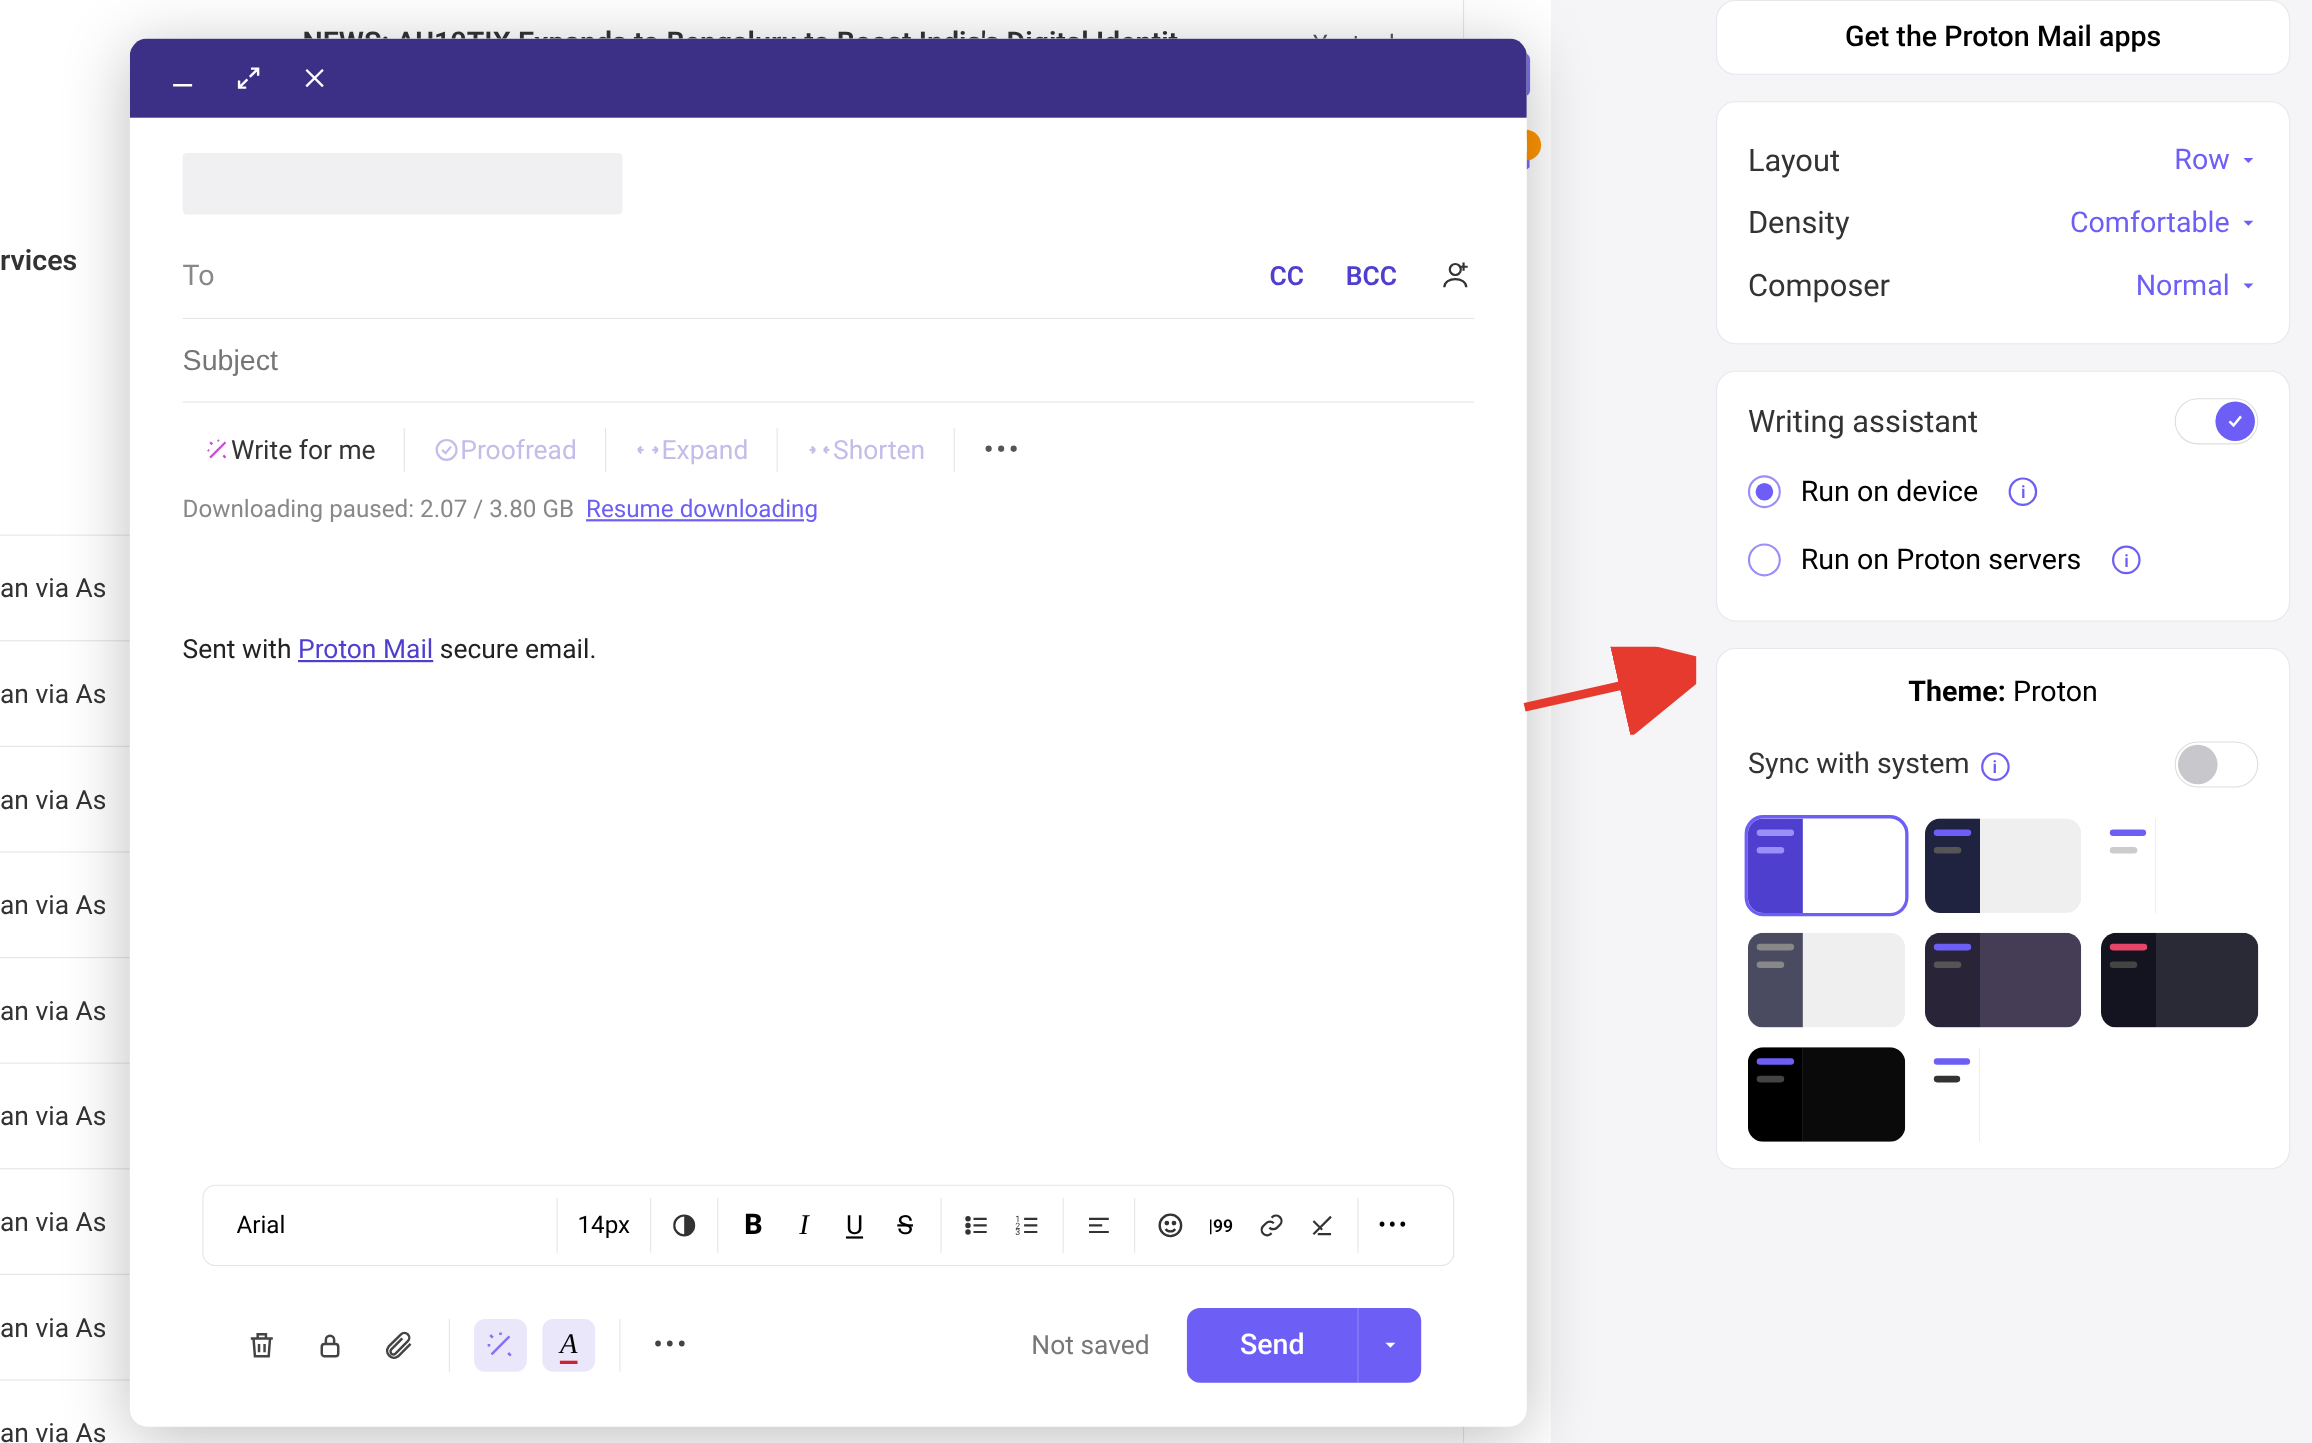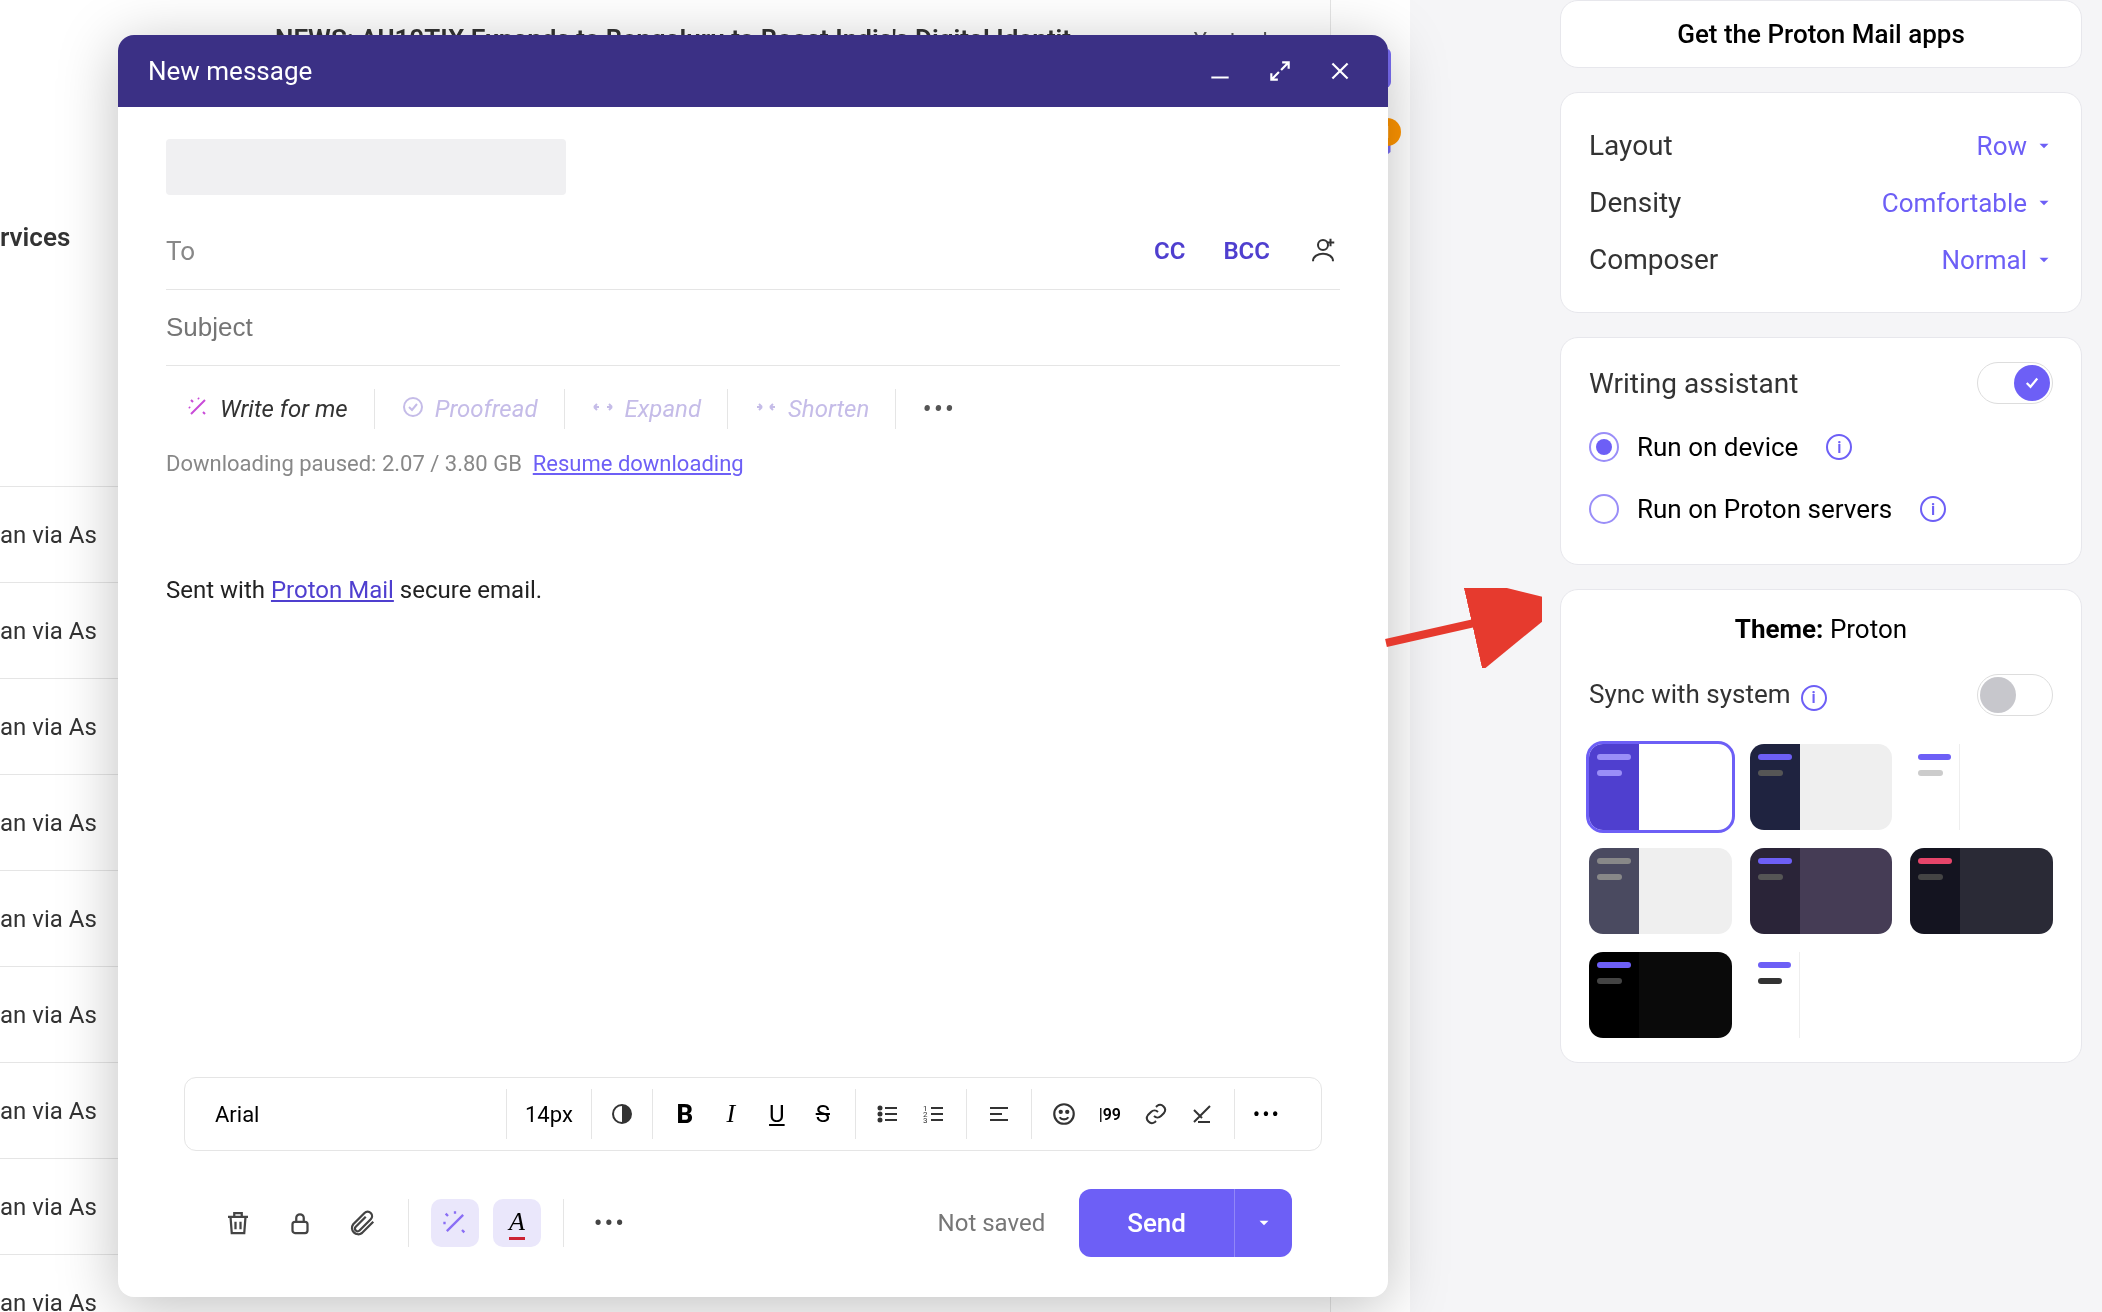--- a/index.html
+++ b/index.html
@@ -125,21 +125,21 @@
     display:flex;align-items:center;border-bottom:1px solid #e5e5e5;padding:22px 0;gap:20px;
   }
   .field-label{font-size:26px;color:#888;flex:0 0 auto;}
   .field-input{flex:1;border:none;font-size:26px;outline:none;}
   .cc-bcc{font-size:24px;font-weight:600;color:#4f3fcf;margin-left:18px;cursor:pointer;}
   .add-contact{width:32px;height:32px;margin-left:18px;}
 
   .ai-toolbar{
     display:flex;align-items:center;gap:0;padding:16px 0;
   }
-  .ai-btn{display:flex;gap:10px;padding:10px 20px;font-size:24px;color:#333;cursor:pointer;font-style:italic;}
+  .ai-btn{display:flex;align-items:center;padding:10px 20px;font-size:24px;color:#333;cursor:pointer;}
   .ai-btn.disabled{color:#c5bce8;}
   .ai-sep{width:1px;height:40px;background:#e5e5e5;margin:0 6px;}
   .ai-icon{width:24px;height:24px;display:inline-block;}
 
   .download-status{font-size:22px;color:#888;margin-bottom:16px;}
   .download-status a{color:#6d5ff6;text-decoration:underline;}
 
   .editor{flex:1;font-size:24px;color:#222;line-height:1.5;padding-top:80px;}
   .editor a{color:#4f3fcf;text-decoration:underline;}
 
@@ -242,21 +242,20 @@
     <div class="more-apps">
       <svg width="30" height="30" viewBox="0 0 24 24" fill="none" stroke="#888" stroke-width="2">
           <path d="M13 5l7 7-7 7M4 5l7 7-7 7"></path>
         </svg>
     </div>
   </div>
 </div>
 
 <div class="composer">
   <div class="composer-header">
-    <span class="title">New message</span>
     <div class="win-btn">
         <svg width="26" height="26" viewBox="0 0 24 24" stroke-width="2">
           <line x1="4" y1="18" x2="20" y2="18"></line>
         </svg>
       </div>
     <div class="win-btn">
         <svg width="26" height="26" viewBox="0 0 24 24" fill="none" stroke-width="2">
           <path d="M14 4h6v6M10 20H4v-6M20 4l-7 7M4 20l7-7"></path>
         </svg>
       </div>

